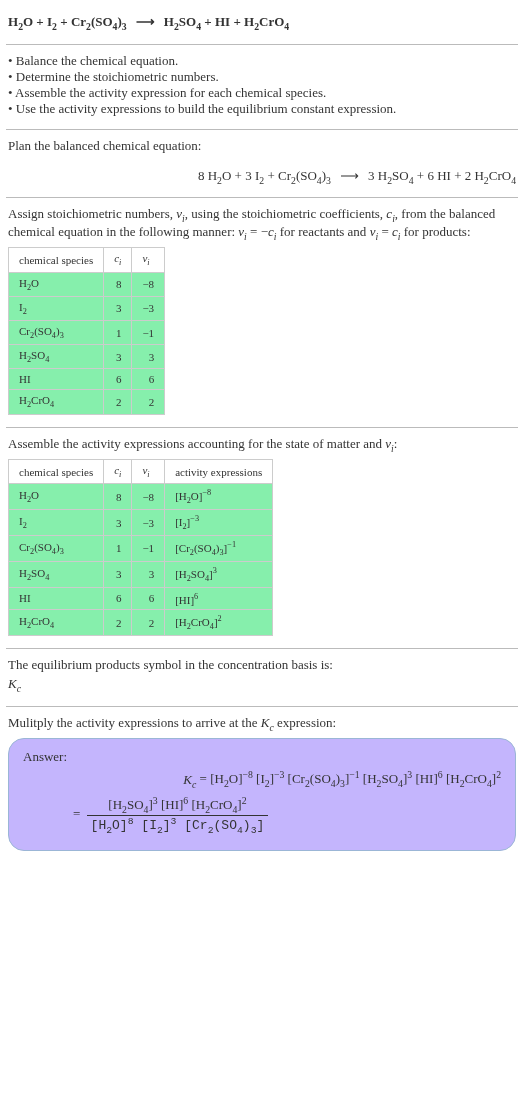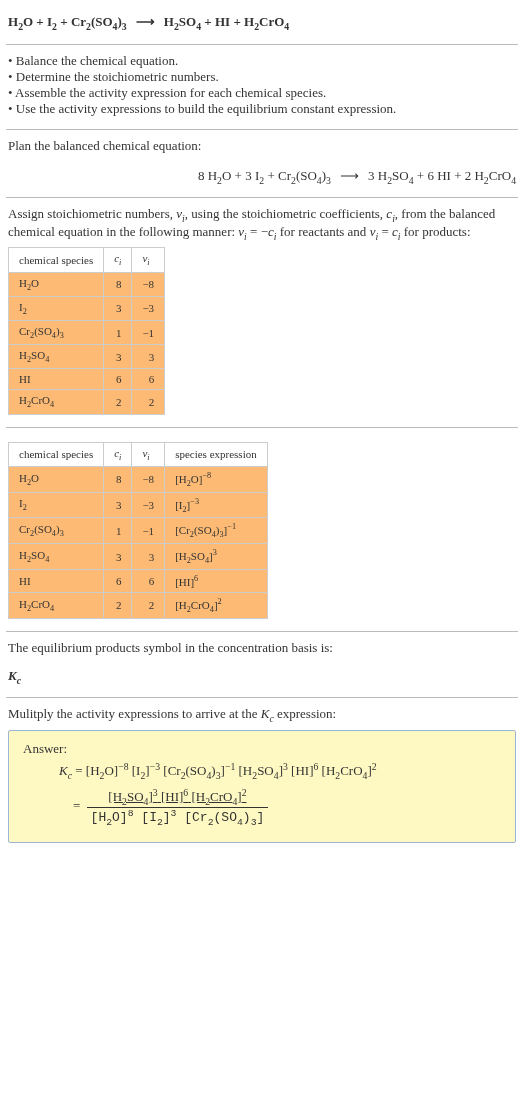--- a/index.html
+++ b/index.html
@@ -26,45 +26,44 @@
   .arrow { padding: 0 6px; }
   table.data {
     border-collapse: collapse;
     margin-top: 6px;
     font-size: 11px;
   }
   table.data th, table.data td {
     border: 1px solid #ccc;
     padding: 4px 10px;
     text-align: left;
-    background: #fdba74;
+    background: #86efac;
   }
   table.data th {
     font-weight: normal;
     background: #fff;
   }
   table.data td.num { text-align: right; }
   .answer-box {
     border: 1px solid #9bb6d6;
-    background: #fef9c3;
-    border-radius: 2px;
+    background: #c4b5fd;
+    border-radius: 16px;
     padding: 10px 14px 14px 14px;
     margin-top: 6px;
   }
   .frac {
     display: inline-block;
     vertical-align: middle;
     text-align: center;
     margin: 0 3px;
   }
   .frac .num {
     display: block;
     border-bottom: 1px solid #333;
     padding: 0 4px;
-    text-decoration: underline;
   }
   .frac .den {
     display: block;
     padding: 0 4px;
     font-family: Liberation Mono, monospace;
   }
   .indent { margin-left: 36px; }
 </style>
 </head>
 <body>
@@ -136,27 +135,30 @@
           <td>H<span class="sub">2</span>CrO<span class="sub">4</span></td>
           <td class="num">2</td>
           <td class="num">2</td>
         </tr>
   </tbody>
     </table>
 </div>
 <hr>
 
 <div class="section">
+  <div>
+    Assemble the activity expressions accounting for the state of matter and <i>ν<span class="sub">i</span></i>:
+  </div>
   <table class="data">
     <tbody>
         <tr>
       <th>chemical species</th>
       <th><i>c<span class="sub">i</span></i></th>
       <th><i>ν<span class="sub">i</span></i></th>
-      <th>species expression</th>
+      <th>activity expressions</th>
     </tr>
     <tr>
           <td>H<span class="sub">2</span>O</td>
           <td class="num">8</td>
           <td class="num">−8</td>
           <td>[H<span class="sub">2</span>O]<span class="sup">−8</span></td>
         </tr>
     <tr>
           <td>I<span class="sub">2</span></td>
           <td class="num">3</td>
@@ -187,32 +189,32 @@
           <td class="num">2</td>
           <td>[H<span class="sub">2</span>CrO<span class="sub">4</span>]<span class="sup">2</span></td>
         </tr>
   </tbody>
     </table>
 </div>
 <hr>
 
 <div class="section">
   <div>The equilibrium products symbol in the concentration basis is:</div>
-  <div style="margin-top:12px;font-weight:bold;"><i>K<span class="sub">c</span></i></div>
+  <div style="margin-top:3px;"><i>K<span class="sub">c</span></i></div>
 </div>
 <hr>
 
 <div class="section">
   <div>
     Mulitply the activity expressions to arrive at the <i>K<span class="sub">c</span></i> expression:
   </div>
 
   <div class="answer-box">
     <div>Answer:</div>
-    <div class="indent" style="margin-top:4px;">
+    <div class="indent" style="margin-top:4px;text-align:right;">
       <i>K<span class="sub">c</span></i> =
       [H<span class="sub">2</span>O]<span class="sup">−8</span>
       [I<span class="sub">2</span>]<span class="sup">−3</span>
       [Cr<span class="sub">2</span>(SO<span class="sub">4</span>)<span class="sub">3</span>]<span class="sup">−1</span>
       [H<span class="sub">2</span>SO<span class="sub">4</span>]<span class="sup">3</span>
       [HI]<span class="sup">6</span>
       [H<span class="sub">2</span>CrO<span class="sub">4</span>]<span class="sup">2</span>
     </div>
     <div class="indent" style="margin-top:6px; margin-left:50px;">
       =

